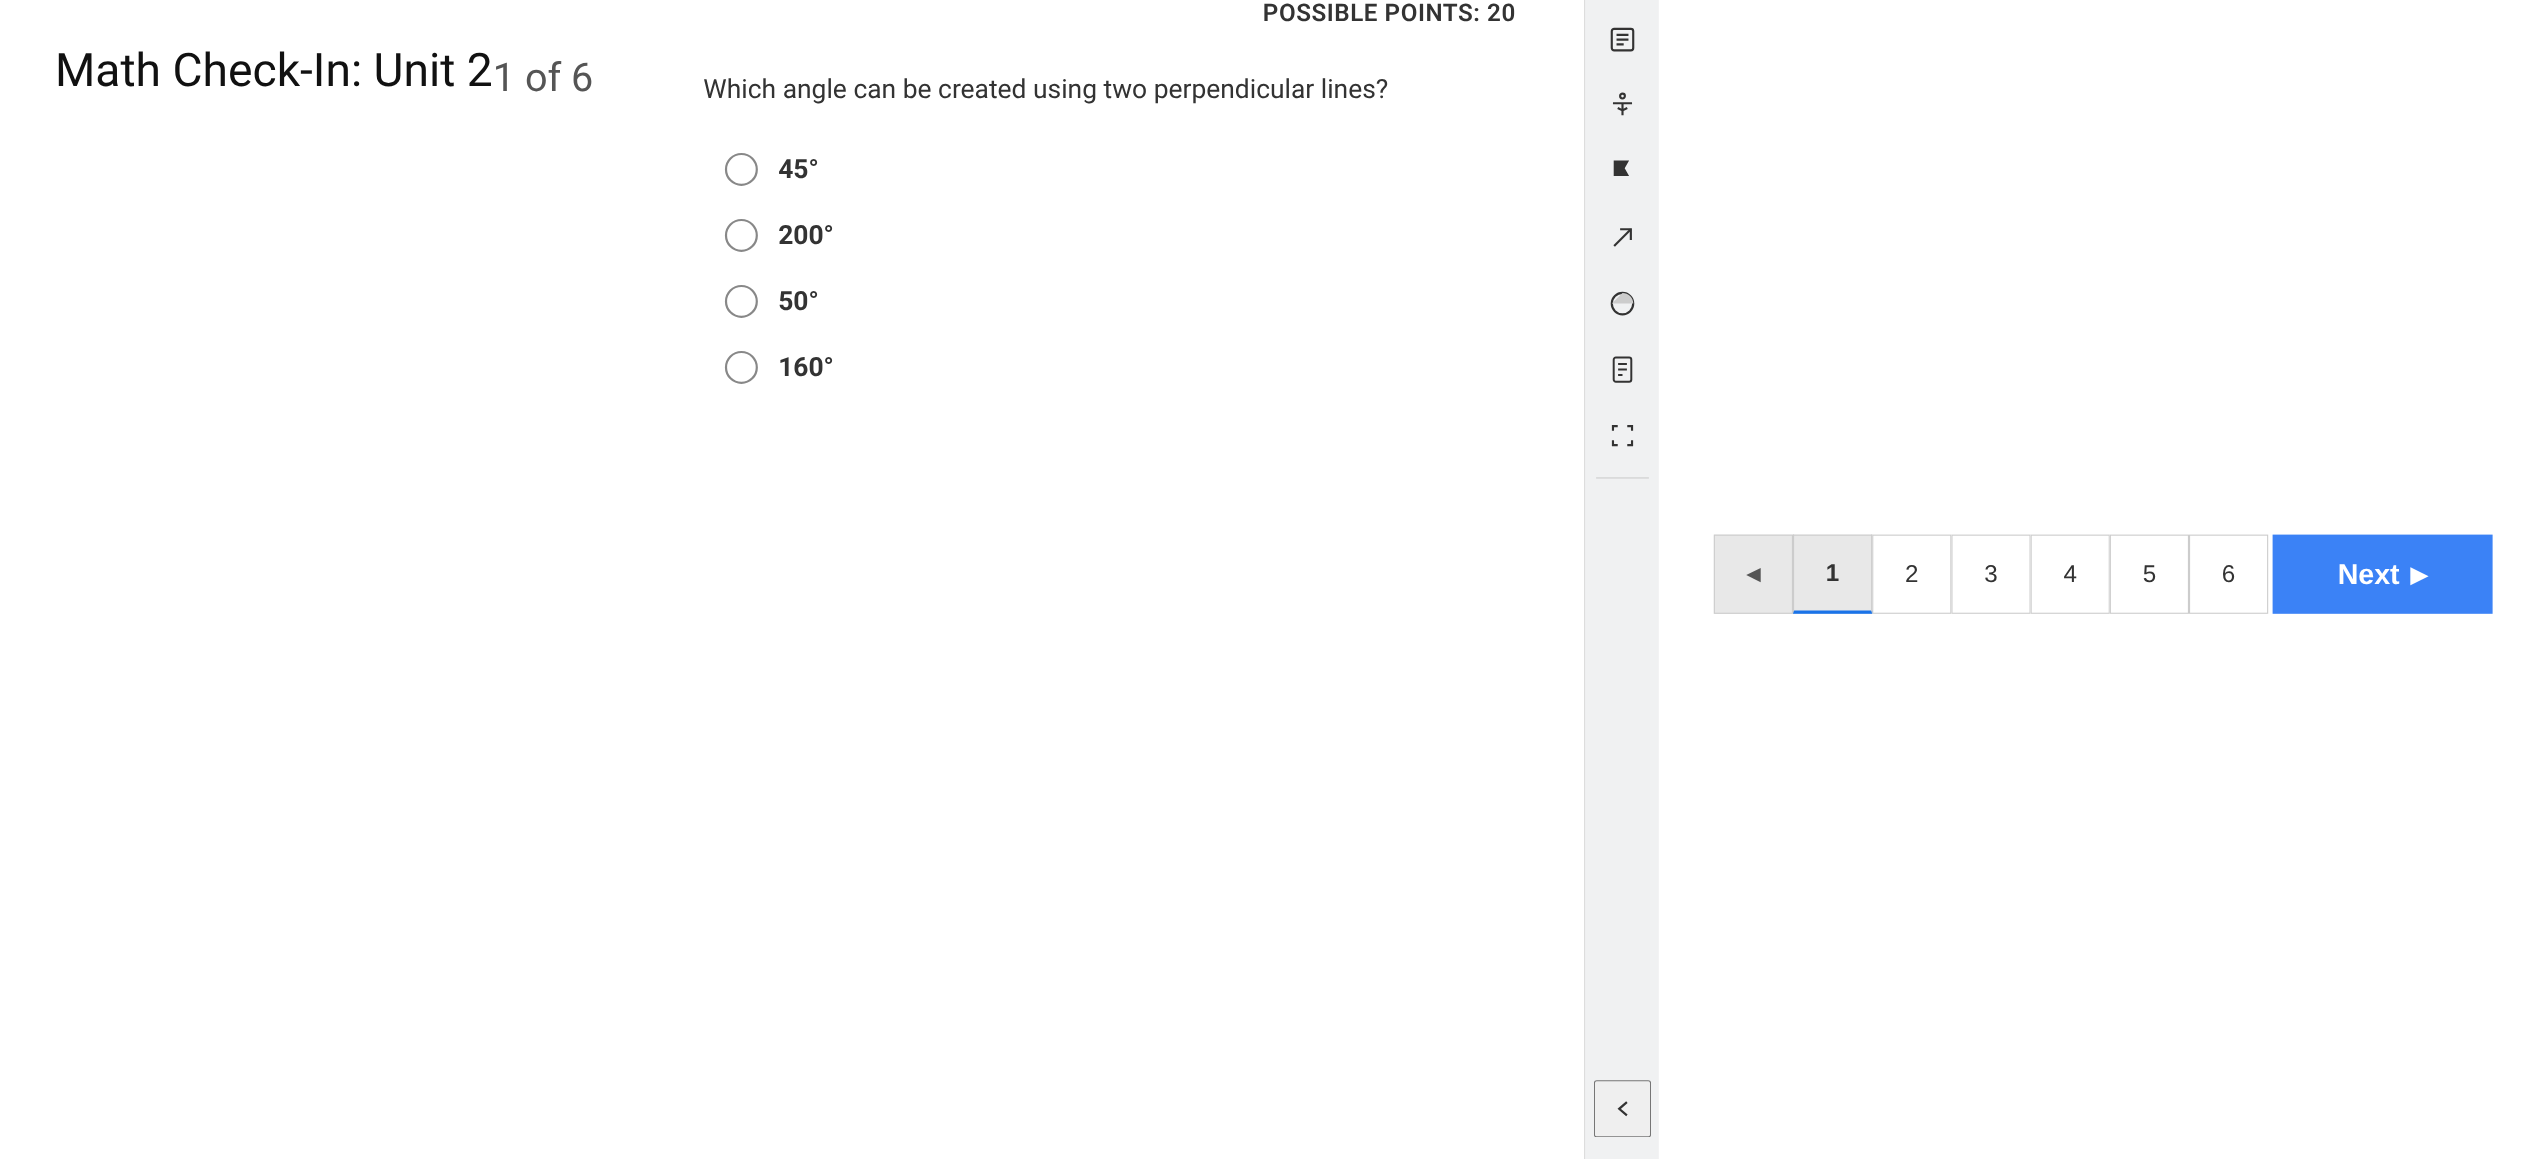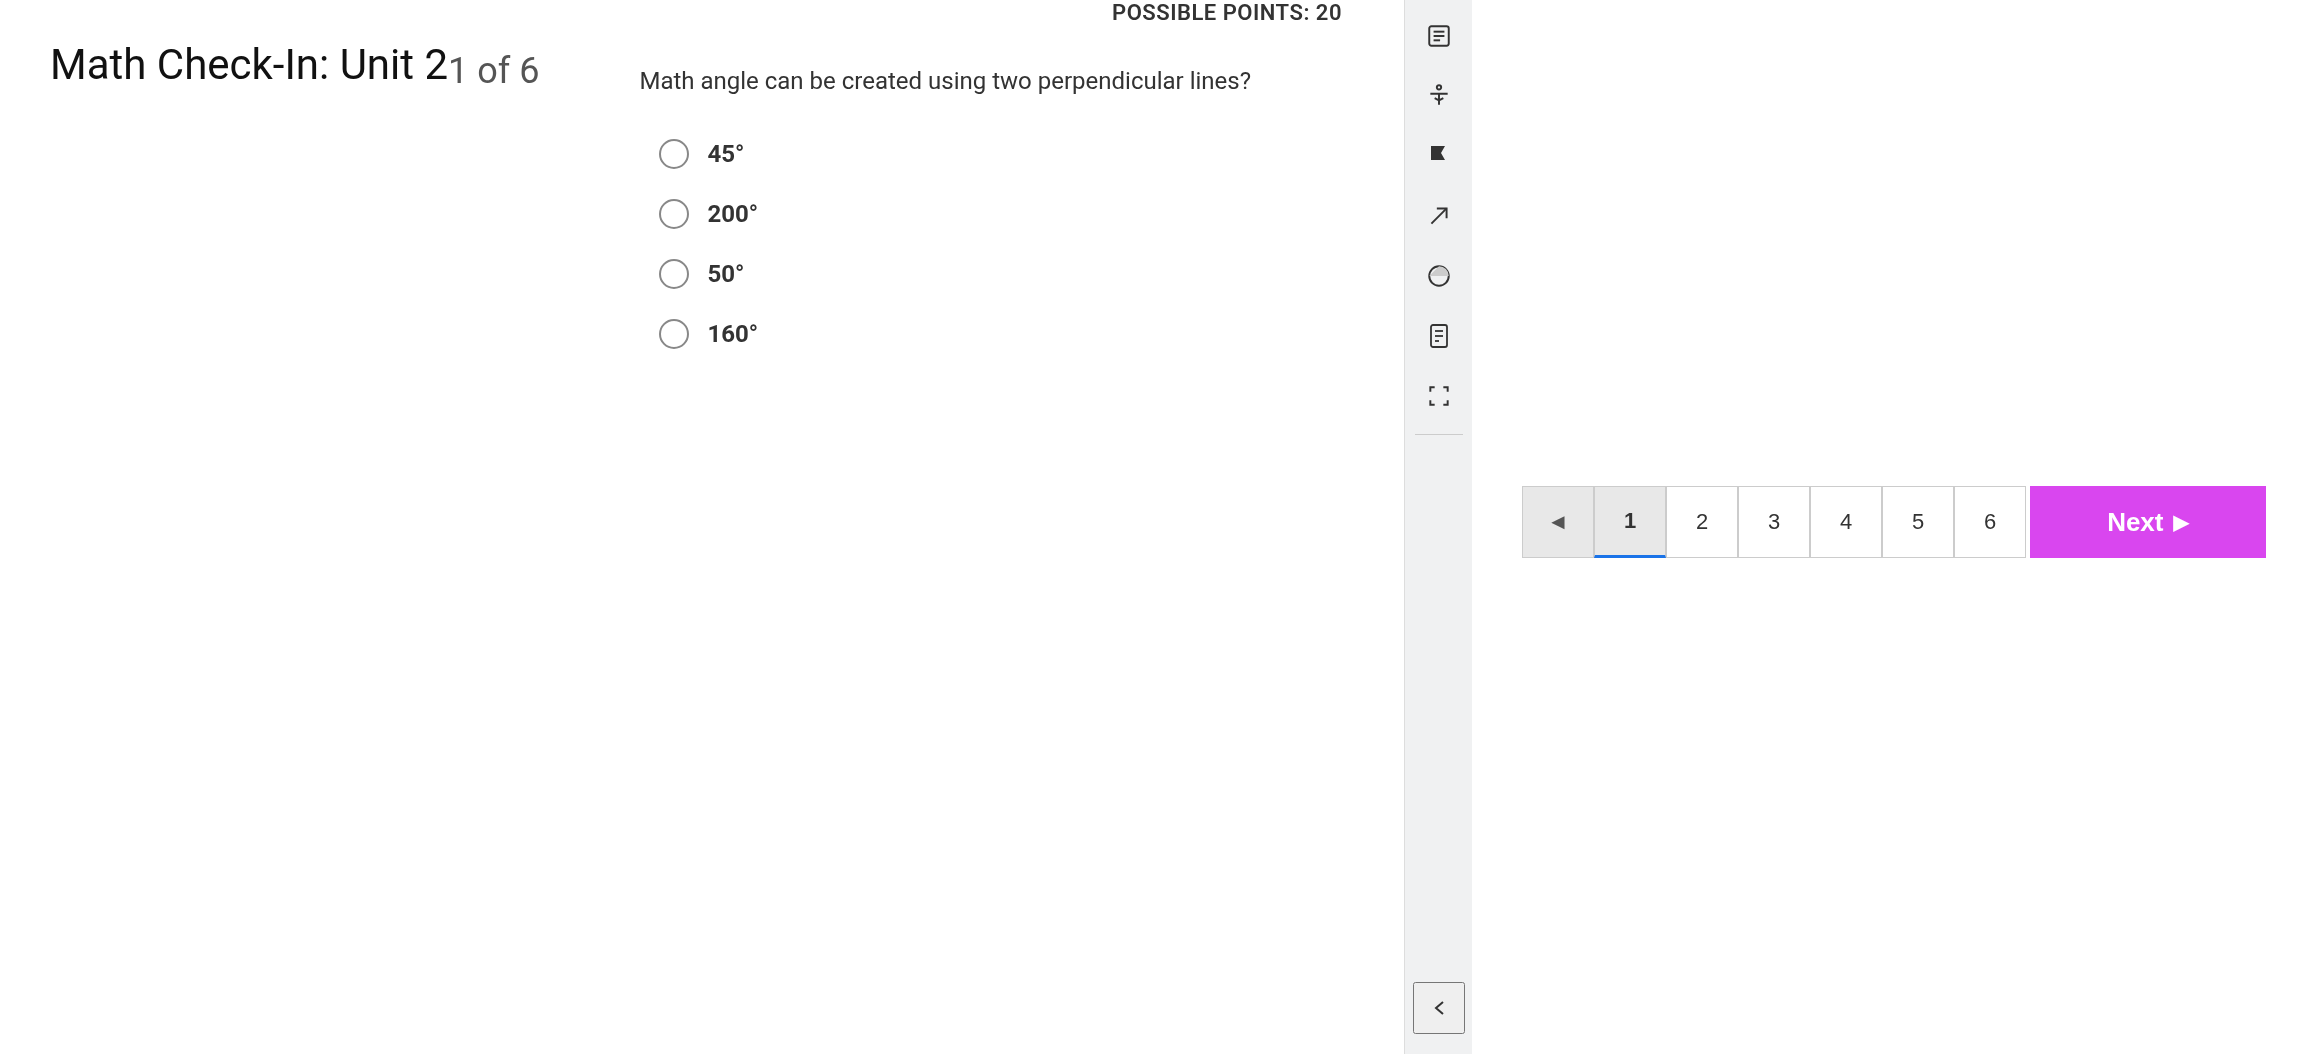--- a/index.html
+++ b/index.html
@@ -195,23 +195,23 @@
       position: relative;
       border-bottom: 3px solid #1a73e8;
     }
 
     .page-btn.prev-btn {
       background: #e8e8e8;
       color: #555;
     }
 
     .next-btn {
-      width: 236px;
+      width: 200px;
       height: 72px;
-      background: #d946ef;
+      background: #3b82f6;
       color: #fff;
       font-size: 26px;
       font-weight: 600;
       border: none;
       cursor: pointer;
       display: flex;
       align-items: center;
       justify-content: center;
       gap: 10px;
       margin-left: 4px;
@@ -230,21 +230,21 @@
 
   <div class="header">
     <h1 class="header-title">Math Check-In: Unit 2</h1>
     <span class="page-counter">1 of 6</span>
   </div>
 
   <div class="main-content">
 
     <div class="possible-points">POSSIBLE POINTS: 20</div>
 
-    <p class="question-text">Math angle can be created using two perpendicular lines?</p>
+    <p class="question-text">Which angle can be created using two perpendicular lines?</p>
 
     <div class="answer-options">
 
       <label class="answer-option">
         <div class="radio-outer">
           <div class="radio-inner"></div>
         </div>
         <span class="option-label">45°</span>
       </label>
 

